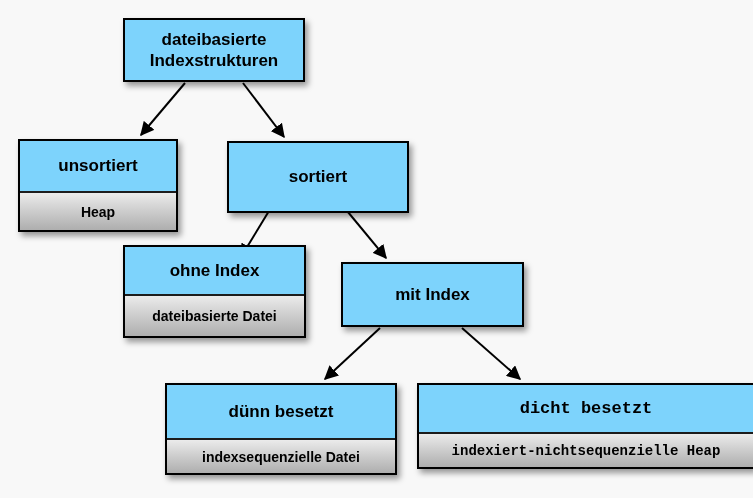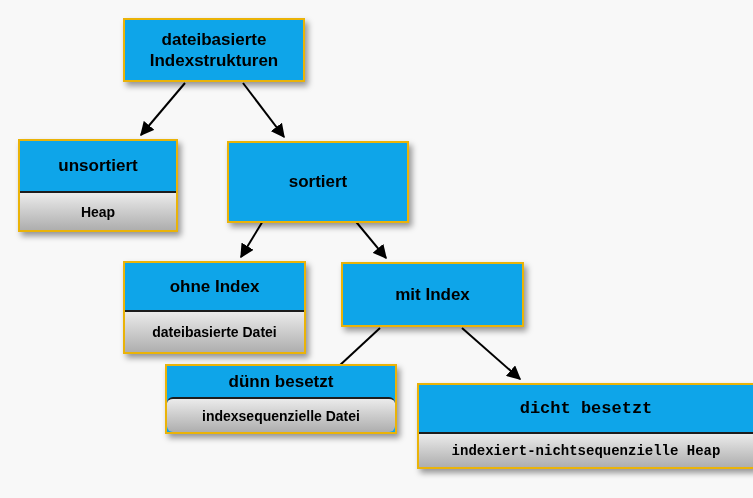--- a/index.html
+++ b/index.html
@@ -21,22 +21,22 @@
     z-index: 1;
   }
   #edges line {
     stroke: #000;
     stroke-width: 2;
   }
   .node {
     position: absolute;
     z-index: 2;
     box-sizing: border-box;
-    border: 2px solid #eab308;
-    background: #0ea5e9;
+    border: 2px solid #000000;
+    background: #7dd3fc;
     box-shadow: 3px 4px 6px rgba(0, 0, 0, 0.40);
     display: flex;
     flex-direction: column;
   }
   .label {
     flex: 1 1 auto;
     display: flex;
     align-items: center;
     justify-content: center;
     text-align: center;
@@ -55,26 +55,26 @@
     font-size: 14px;
     font-weight: 700;
     color: #000;
     border-top: 2px solid #1c1c1c;
     background: linear-gradient(180deg, #ebebeb 0%, #cccccc 50%, #aeaeae 100%);
   }
   
   #node-root          { left: 123px; top: 18px;  width: 182px; height: 64px; }
   #node-unsortiert    { left: 18px;  top: 139px; width: 160px; height: 93px; }
   #node-unsortiert .sublabel { height: 37px; }
-  #node-sortiert      { left: 227px; top: 141px; width: 182px; height: 82px; }
-  #node-ohne-index    { left: 123px; top: 261px; width: 183px; height: 93px; }
+  #node-sortiert      { left: 227px; top: 141px; width: 182px; height: 72px; }
+  #node-ohne-index    { left: 123px; top: 245px; width: 183px; height: 93px; }
   #node-ohne-index .sublabel { height: 40px; }
   #node-mit-index     { left: 341px; top: 262px; width: 183px; height: 65px; }
-  #node-duenn-besetzt { left: 165px; top: 364px; width: 232px; height: 70px; }
-  #node-duenn-besetzt .sublabel { height: 33px; border-radius: 6px; }
+  #node-duenn-besetzt { left: 165px; top: 383px; width: 232px; height: 92px; }
+  #node-duenn-besetzt .sublabel { height: 33px; }
   #node-dicht-besetzt { left: 417px; top: 383px; width: 338px; height: 86px; font-family: Liberation Mono, monospace; }
   #node-dicht-besetzt .sublabel { height: 33px; }
 </style>
 </head>
 <body>
 
 <div id="stage">
 
   <svg id="edges" width="753" height="498">
     <defs>

